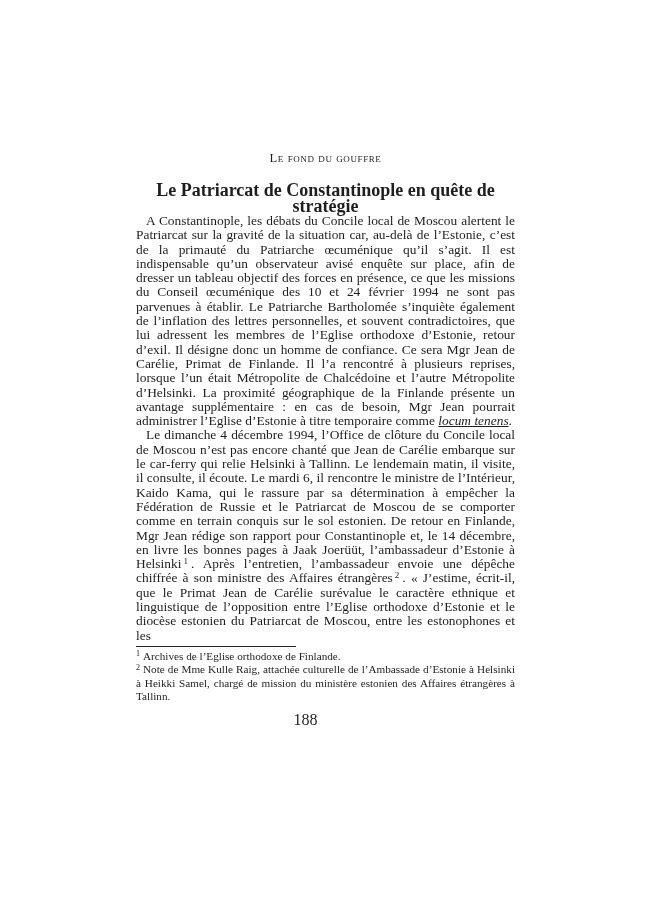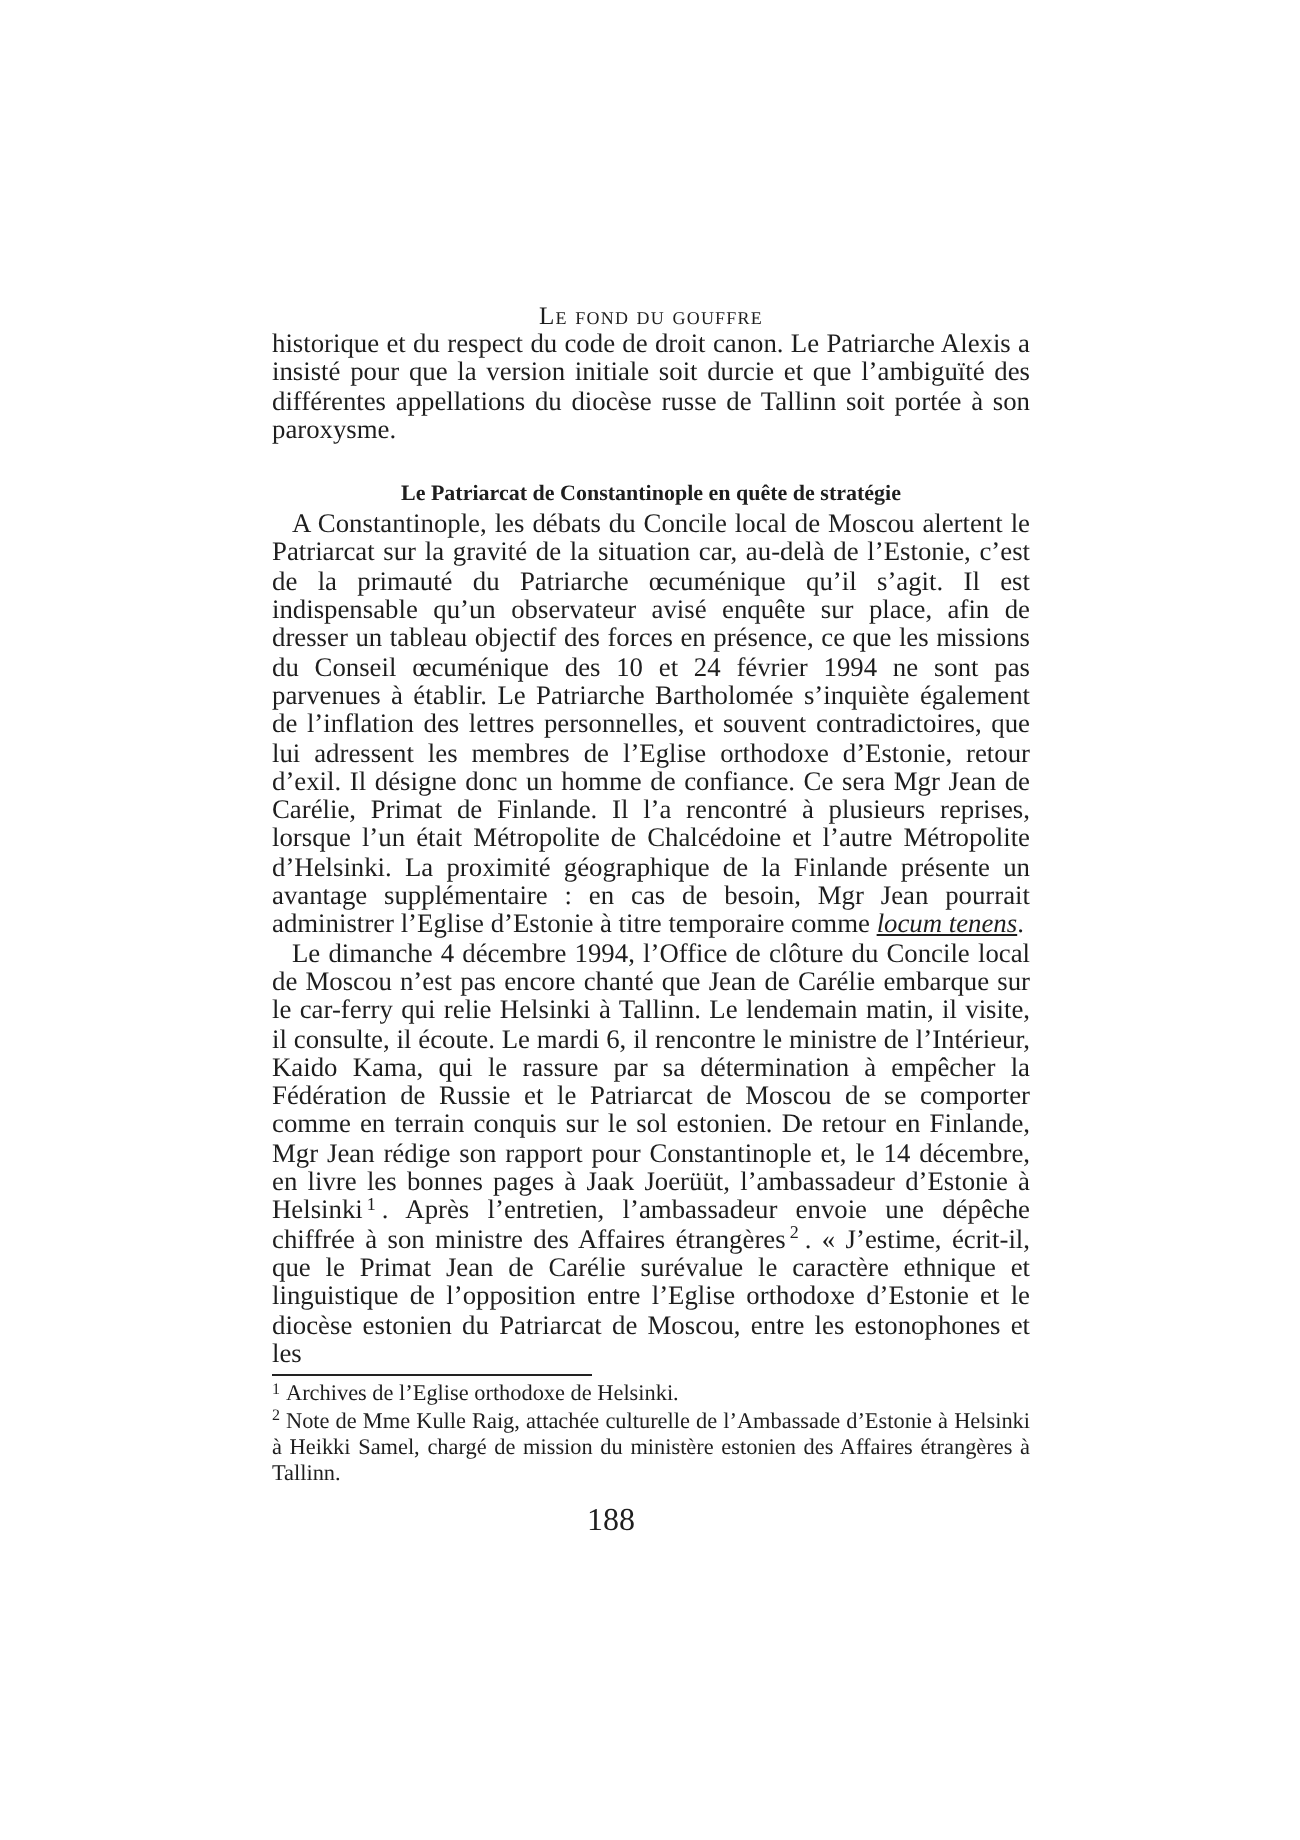--- a/index.html
+++ b/index.html
@@ -32,21 +32,21 @@
   }
   p.body {
     margin: 0;
     font-size: 13.4px;
     line-height: 14.3px;
     text-align: justify;
   }
   .p1 { margin-top: 24px; }
   .heading-bold {
     margin: 17px 0 0 0;
-    font-size: 11px;
+    font-size: 18px;
     font-weight: bold;
     line-height: 16px;
     text-align: center;
   }
   .p2 { margin-top: 8px; text-indent: 10px; }
   .heading-italic {
     margin: 10px 0 0 0;
     font-size: 14.4px;
     font-weight: normal;
     font-style: italic;
@@ -94,32 +94,31 @@
   }
 </style>
 </head>
 <body>
 
 <div class="page">
   <div class="text-block">
 
     <div class="running-head">Le fond du gouffre</div>
 
-    <p class="body p1">historique et du respect du code de droit canon. Le Patriarche Alexis a insisté pour que la version initiale soit durcie et que l’ambiguïté des différentes appellations du diocèse russe de Tallinn soit portée à son paroxysme.</p>
 
     <h2 class="heading-bold">Le Patriarcat de Constantinople en quête de stratégie</h2>
 
     <p class="body p2"><span>A Constantinople, les débats du Concile local de Moscou alertent le Patriarcat sur la gravité de la situation car, au-delà de l’Estonie, c’est de la primauté du Patriarche œcuménique qu’il s’agit. Il est indispensable qu’un observateur avisé enquête sur place, afin de dresser un tableau objectif des forces en présence, ce que les missions du Conseil œcuménique des 10 et 24 février 1994 ne sont pas parvenues à établir. Le Patriarche Bartholomée s’inquiète également de l’inflation des lettres personnelles, et souvent contradictoires, que lui adressent les membres de l’Eglise orthodoxe d’Estonie, retour d’exil. Il désigne donc un homme de confiance. Ce sera Mgr Jean de Carélie, Primat de Finlande. Il l’a rencontré à plusieurs reprises, lorsque l’un était Métropolite de Chalcédoine et l’autre Métropolite d’Helsinki. La proximité géographique de la Finlande présente un avantage supplémentaire : en cas de besoin, Mgr Jean pourrait administrer l’Eglise d’Estonie à titre temporaire comme </span><span class="italic">locum tenens</span><span>.</span></p>
 
 
     <p class="body p3"><span>Le dimanche 4 décembre 1994, l’Office de clôture du Concile local de Moscou n’est pas encore chanté que Jean de Carélie embarque sur le car-ferry qui relie Helsinki à Tallinn. Le lendemain matin, il visite, il consulte, il écoute. Le mardi 6, il rencontre le ministre de l’Intérieur, Kaido Kama, qui le rassure par sa détermination à empêcher la Fédération de Russie et le Patriarcat de Moscou de se comporter comme en terrain conquis sur le sol estonien. De retour en Finlande, Mgr Jean rédige son rapport pour Constantinople et, le 14 décembre, en livre les bonnes pages à Jaak Joerüüt, l’ambassadeur d’Estonie à Helsinki</span><sup class="fn-ref">1</sup><span>. Après l’entretien, l’ambassadeur envoie une dépêche chiffrée à son ministre des Affaires étrangères</span><sup class="fn-ref">2</sup><span>. « J’estime, écrit-il, que le Primat Jean de Carélie surévalue le caractère ethnique et linguistique de l’opposition entre l’Eglise orthodoxe d’Estonie et le diocèse estonien du Patriarcat de Moscou, entre les estonophones et les</span></p>
 
     <hr class="fn-rule">
 
     <div class="footnotes">
-      <p class="footnote"><sup class="fn-marker">1</sup><span>Archives de l’Eglise orthodoxe de Helsinki.</span></p>
+      <p class="footnote"><sup class="fn-marker">1</sup><span>Archives de l’Eglise orthodoxe de Finlande.</span></p>
       <p class="footnote"><sup class="fn-marker">2</sup><span>Note de Mme Kulle Raig, attachée culturelle de l’Ambassade d’Estonie à Helsinki à Heikki Samel, chargé de mission du ministère estonien des Affaires étrangères à Tallinn.</span></p>
     </div>
 
     <div class="page-number">188</div>
 
   </div>
 </div>
 
 </body></html>

